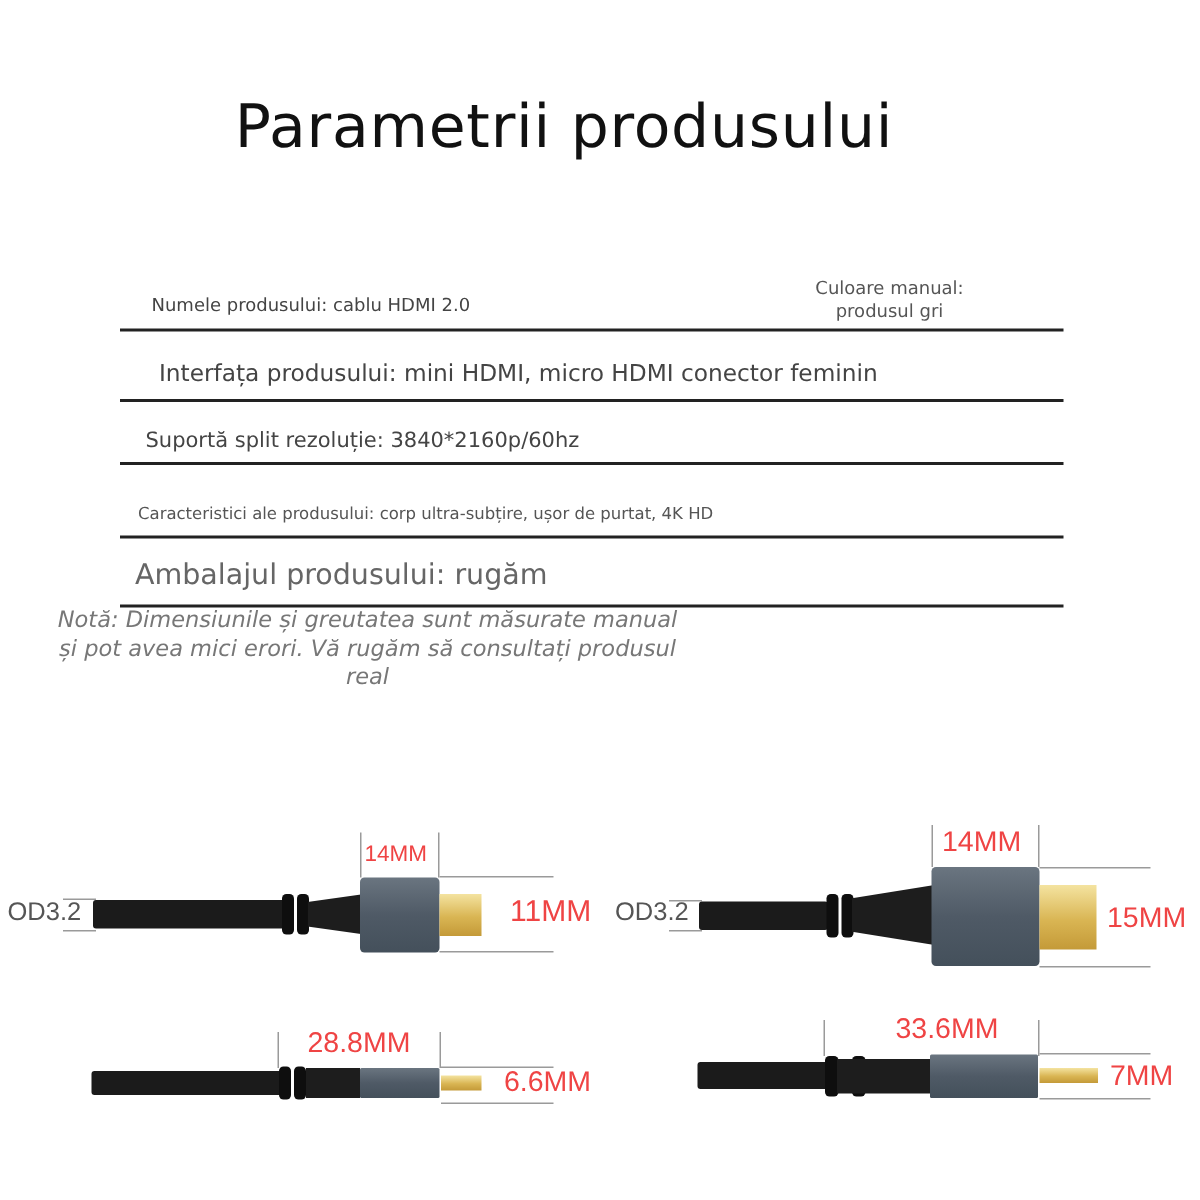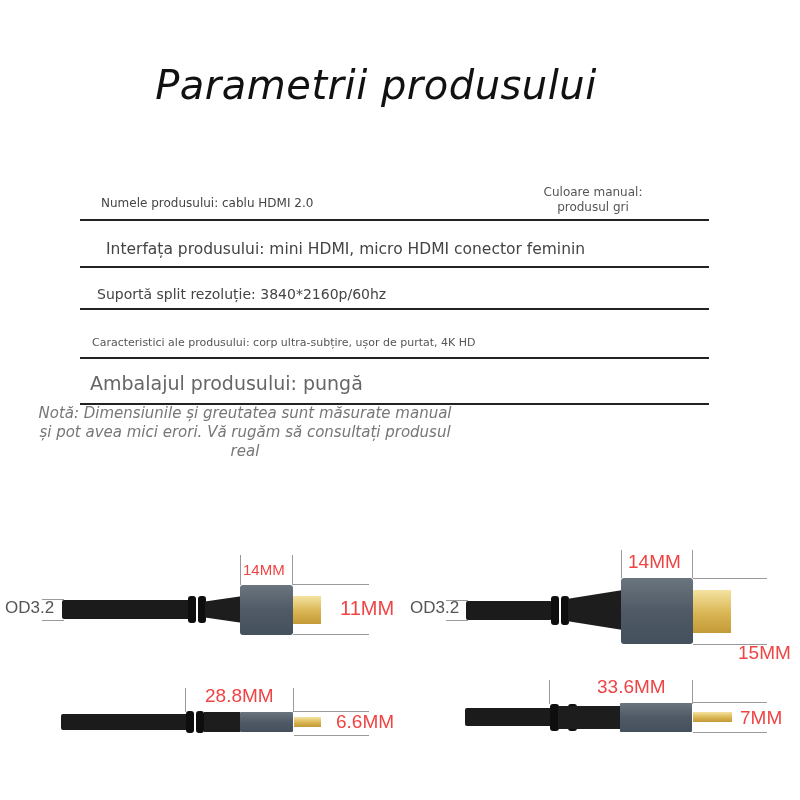--- a/index.html
+++ b/index.html
@@ -1,20 +1,20 @@
 <!DOCTYPE html>
 <html><head>
 <meta charset="utf-8">
 <style>
   html, body { margin: 0; padding: 0; background: #ffffff; }
   body { width: 800px; height: 800px; position: relative; overflow: hidden;
          font-family: "DejaVu Sans", "Liberation Sans", sans-serif; color: #333; }
   .abs { position: absolute; }
   .title { left: 0; width: 752px; top: 62px; text-align: center; font-size: 40px;
-           color: #111; letter-spacing: 0.5px; font-style: italic; }
+           color: #111; letter-spacing: 0.5px; }
   .rule { position: absolute; height: 2px; background: #222; }
   .row-text { position: absolute; white-space: nowrap; color: #444; }
   .r1 { left: 101px; top: 196px; font-size: 12px; }
   .r1b { left: 520px; top: 185px; width: 146px; text-align: center; font-size: 12px; line-height: 15px; color: #555; }
   .r2 { left: 106px; top: 240px; font-size: 15.5px; }
   .r3 { left: 97px; top: 286px; font-size: 14px; text-align: center; }
   .r4 { left: 92px; top: 336px; font-size: 11px; color: #555; }
   .r5 { left: 90px; top: 372px; font-size: 19px; color: #666; }
   .note { left: 32px; top: 404px; width: 426px; text-align: center; font-size: 15px;
           line-height: 19px; color: #777; font-style: italic; }
@@ -41,21 +41,21 @@
 
   <div class="row-text r2">Interfața produsului: mini HDMI, micro HDMI conector feminin</div>
   <div class="rule" style="left:80px;top:266px;width:629px;"></div>
 
   <div class="row-text r3">Suportă split rezoluție: 3840*2160p/60hz</div>
   <div class="rule" style="left:80px;top:308px;width:629px;"></div>
 
   <div class="row-text r4">Caracteristici ale produsului: corp ultra-subțire, ușor de purtat, 4K HD</div>
   <div class="rule" style="left:80px;top:357px;width:629px;"></div>
 
-  <div class="row-text r5">Ambalajul produsului: pungă</div>
+  <div class="row-text r5">Ambalajul produsului: rugăm</div>
   <div class="rule" style="left:80px;top:403px;width:629px;"></div>
 </div>
 
 <div class="abs note">Notă: Dimensiunile și greutatea sunt măsurate manual și pot avea mici erori. Vă rugăm să consultați produsul real</div>
 
 <div>
   <div class="dim" style="left:5px;top:598px;font-size:17px;color:#555;">OD3.2</div>
   <div class="dline" style="left:42px;top:599px;width:22px;height:1px;"></div>
   <div class="dline" style="left:42px;top:620px;width:22px;height:1px;"></div>
   <div class="cable" style="left:62px;top:600px;width:130px;height:19px;"></div>
@@ -80,21 +80,21 @@
   <div class="ring" style="left:551px;top:596px;width:8px;height:29px;"></div>
   <div class="ring" style="left:561px;top:596px;width:8px;height:29px;"></div>
   <div class="boot" style="left:568px;top:590px;width:55px;height:40px;clip-path:polygon(0 22%,100% 0,100% 100%,0 78%);"></div>
   <div class="shell" style="left:621px;top:578px;width:72px;height:66px;"></div>
   <div class="gold" style="left:693px;top:590px;width:38px;height:43px;"></div>
   <div class="dline" style="left:621px;top:550px;width:1px;height:28px;"></div>
   <div class="dline" style="left:692px;top:550px;width:1px;height:28px;"></div>
   <div class="dim" style="left:628px;top:551px;font-size:19px;">14MM</div>
   <div class="dline" style="left:693px;top:578px;width:74px;height:1px;"></div>
   <div class="dline" style="left:693px;top:644px;width:74px;height:1px;"></div>
-  <div class="dim" style="left:738px;top:602px;font-size:19px;margin-top:40px;">15MM</div>
+  <div class="dim" style="left:738px;top:602px;font-size:19px;">15MM</div>
 </div>
 
 <div>
   <div class="cable" style="left:61px;top:714px;width:130px;height:16px;"></div>
   <div class="ring" style="left:186px;top:711px;width:8px;height:22px;"></div>
   <div class="ring" style="left:196px;top:711px;width:8px;height:22px;"></div>
   <div class="boot" style="left:204px;top:712px;width:36px;height:20px;"></div>
   <div class="shell" style="left:240px;top:712px;width:53px;height:20px;border-radius:1px;"></div>
   <div class="gold" style="left:294px;top:717px;width:27px;height:10px;"></div>
   <div class="dline" style="left:185px;top:688px;width:1px;height:24px;"></div>

